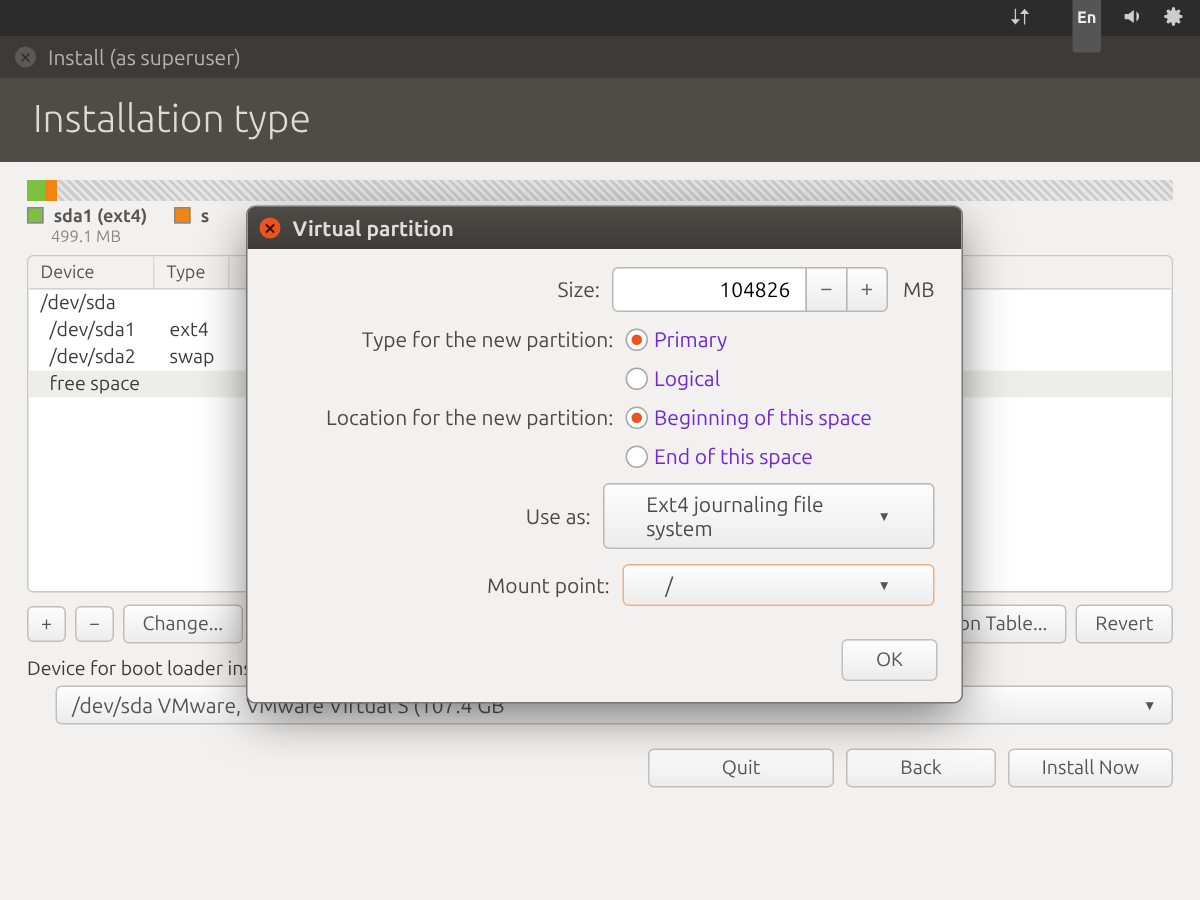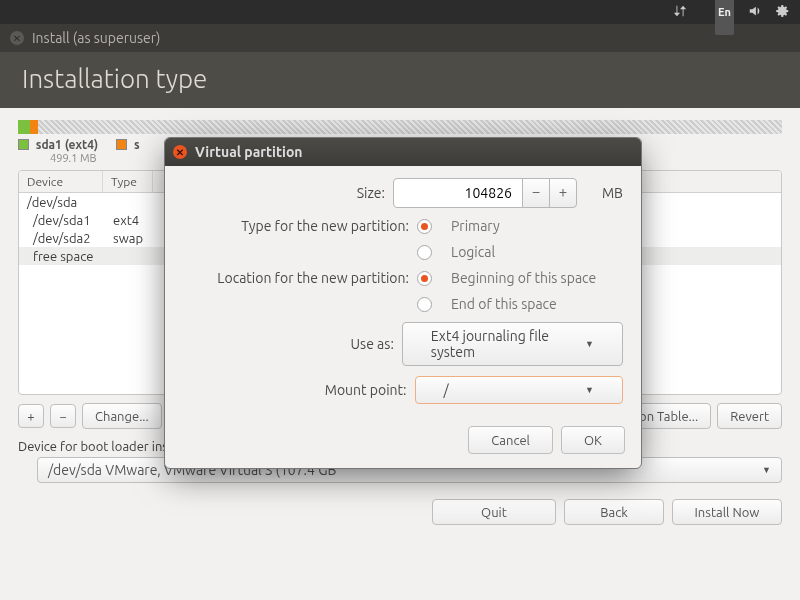--- a/index.html
+++ b/index.html
@@ -18,21 +18,21 @@
   
   .main { position:relative; padding:12px 18px 0 18px; }
 
   .diskbar { height:14px; background:repeating-linear-gradient(45deg,#ccc,#ccc 2px,#e6e6e6 2px,#e6e6e6 4px); border-radius:2px; position:relative; margin-bottom:4px;}
   .diskbar .seg { position:absolute; top:0; bottom:0; }
   .seg1 { left:0; width:12px; background:#7cc040; }
   .seg2 { left:12px; width:8px; background:#f28412; }
 
   .legend { display:flex; gap:18px; font-size:12px; color:#555; margin-bottom:6px;}
   .swatch { width:11px; height:11px; display:inline-block; border:1px solid #888; vertical-align:-1px; margin-right:4px;}
-  .legend .sub { color:#888; font-size:11px; margin-left:32px;}
+  .legend .sub { color:#888; font-size:11px; margin-left:16px;}
 
   .tablewrap { border:1px solid #c8c8c8; border-radius:4px; background:#fff; height:225px; overflow:hidden;}
   .thead { display:flex; background:#f2f1f0; border-bottom:1px solid #d0d0d0;}
   .thead span { padding:4px 8px; font-size:12px; color:#555; border-right:1px solid #d9d9d9;}
   .tbody { font-size:13px; }
   .tbody .row { display:flex; padding:2px 8px; gap:8px;}
   .tbody .row span:first-child { width:78px; }
   .tbody .row.sel { background:#ededec;}
   .tbody .indent { padding-left:6px;}
 
@@ -45,27 +45,27 @@
   .bootselect { margin-top:4px; display:flex; align-items:center; justify-content:space-between; background:linear-gradient(#fdfdfd,#ececec); border:1px solid #bfbfbf; border-radius:4px; padding:4px 10px; font-size:14px; color:#555;margin-left:19px;}
 
   .footer { display:flex; justify-content:flex-end; gap:8px; padding:16px 18px;}
 
   
   .dialog { position:absolute; top:137px; left:164px; width:478px; background:#f2f1f0; border:1px solid #777; border-radius:6px; box-shadow:0 10px 35px -5px rgba(0,0,0,.6); overflow:hidden; z-index:50;}
   .dlg-hdr { background:linear-gradient(#4c4b46,#3c3b37); color:#ddd; height:28px; display:flex; align-items:center; gap:8px; padding:0 8px; font-size:14px; font-weight:bold;}
   .dlg-body { padding:12px 18px 6px 0;}
   .fld { display:flex; align-items:center; margin-bottom:10px;}
   .fld .lab { width:252px; text-align:right; padding-right:8px; font-size:14px; color:#4a4a4a;}
-  .fld .ctrl { display:flex; align-items:center; gap:19px;}
+  .fld .ctrl { display:flex; align-items:center; gap:4px;}
   .spinner { display:flex; align-items:stretch;}
   .spinner input { width:130px; text-align:right; padding:6px 10px; border:1px solid #b7b7b7; border-radius:4px 0 0 4px; font-size:14px;}
   .spinner .sbtn { width:28px; border:1px solid #b7b7b7; background:linear-gradient(#fdfdfd,#ececec); text-align:center; font-size:15px; line-height:1; padding:5px 0; margin-left:-1px; color:#666; cursor:pointer;}
   .spinner .sbtn.last { border-radius:0 4px 4px 0;}
   .unit { font-size:14px; color:#4a4a4a; margin-left:6px;}
-  .radio { display:flex; align-items:center; gap:6px; font-size:14px; color:#737373;}
+  .radio { display:flex; align-items:center; gap:6px; font-size:14px; color:#6d28d9;}
   .dot { width:15px; height:15px; border-radius:8px; border:1px solid #a7a7a7; background:#fff; display:inline-block; position:relative;}
   .dot.on::after { content:""; position:absolute; inset:3px; border-radius:5px; background:#e95420;}
   .combo { display:flex; align-items:center; justify-content:space-between; border:1px solid #b7b7b7; border-radius:4px; background:linear-gradient(#fdfdfd,#ececec); padding:5px 28px; font-size:14px; color:#4a4a4a; width:232px; cursor:pointer;}
   .combo.editable { width:210px;}
   .combo.marked { border-color:#efaf82;}
   .tri { font-size:9px; color:#555;}
   .dlg-ftr { display:flex; justify-content:flex-end; gap:8px; padding:6px 16px 14px;}
   .dlg-ftr .btn { padding:6px 22px;}
 </style>
 </head>
@@ -213,16 +213,15 @@
 
     <div class="fld">
       <div class="lab">Mount point:</div>
       <div class="combo editable marked">
         <span>/</span>
         <span class="tri">▼</span>
       </div>
     </div>
   </div>
   <div class="dlg-ftr">
-    <button class="btn">Cancel</button>
     <button class="btn">OK</button>
   </div>
 </div>
 
 </body></html>

